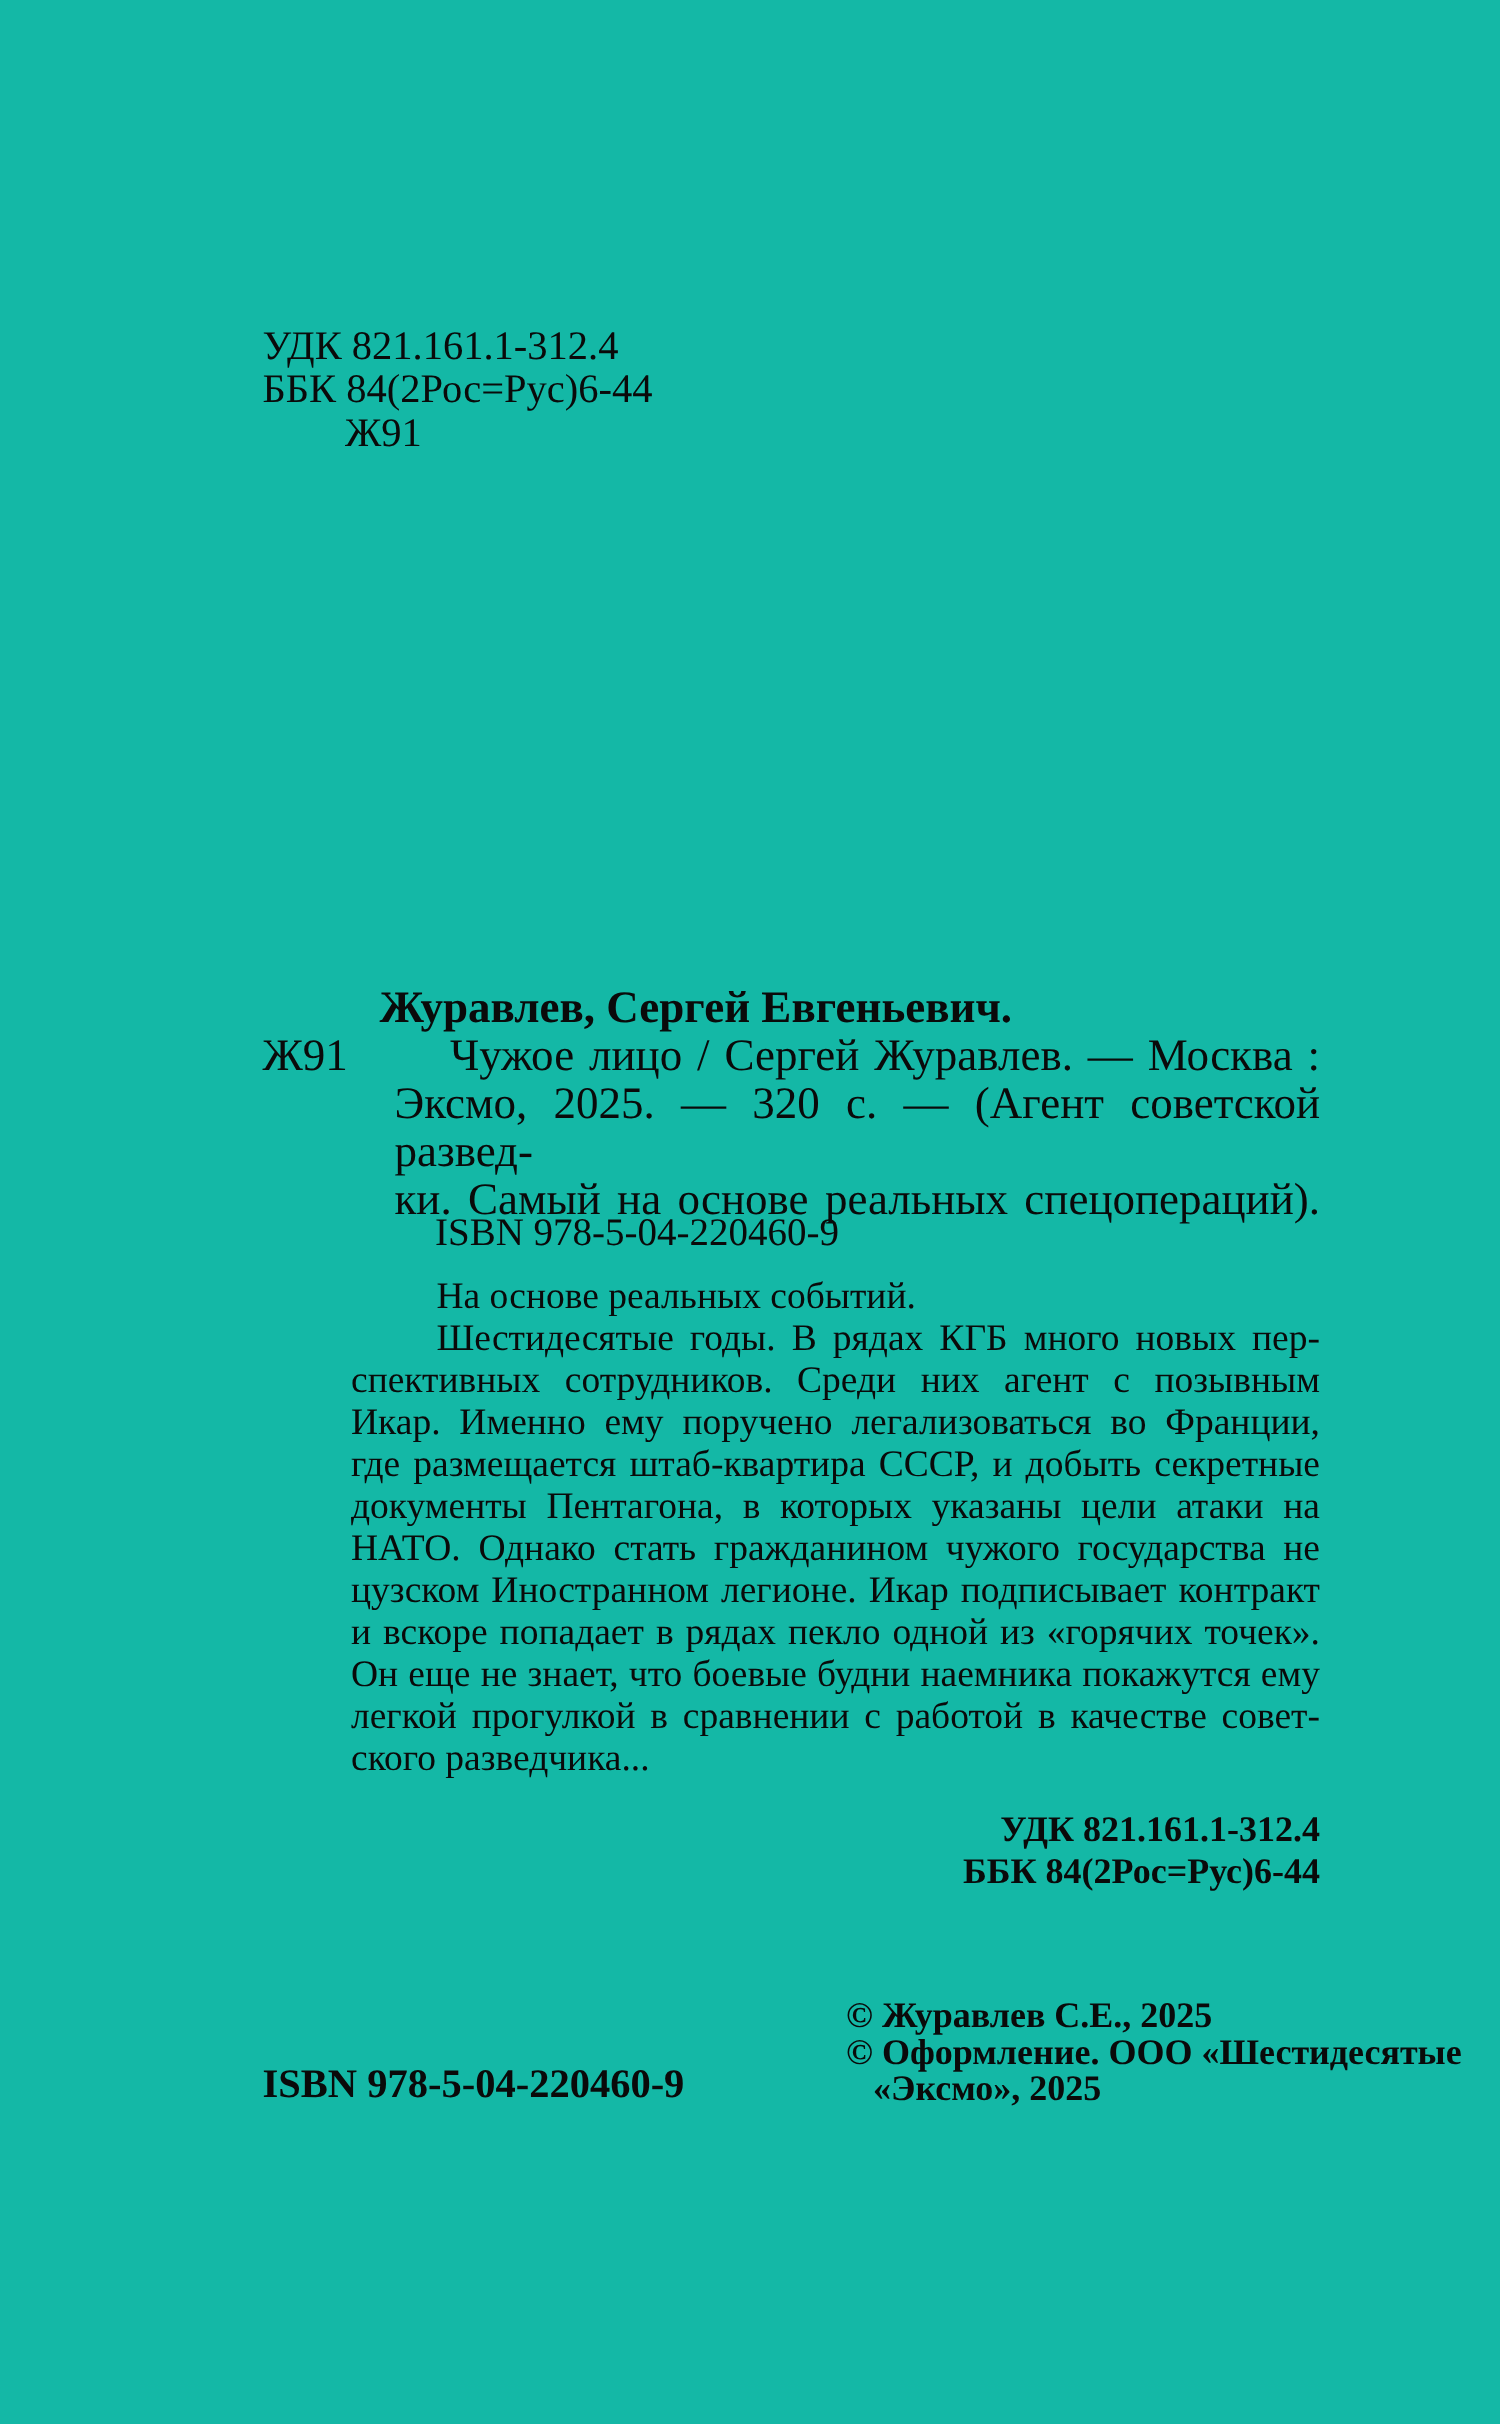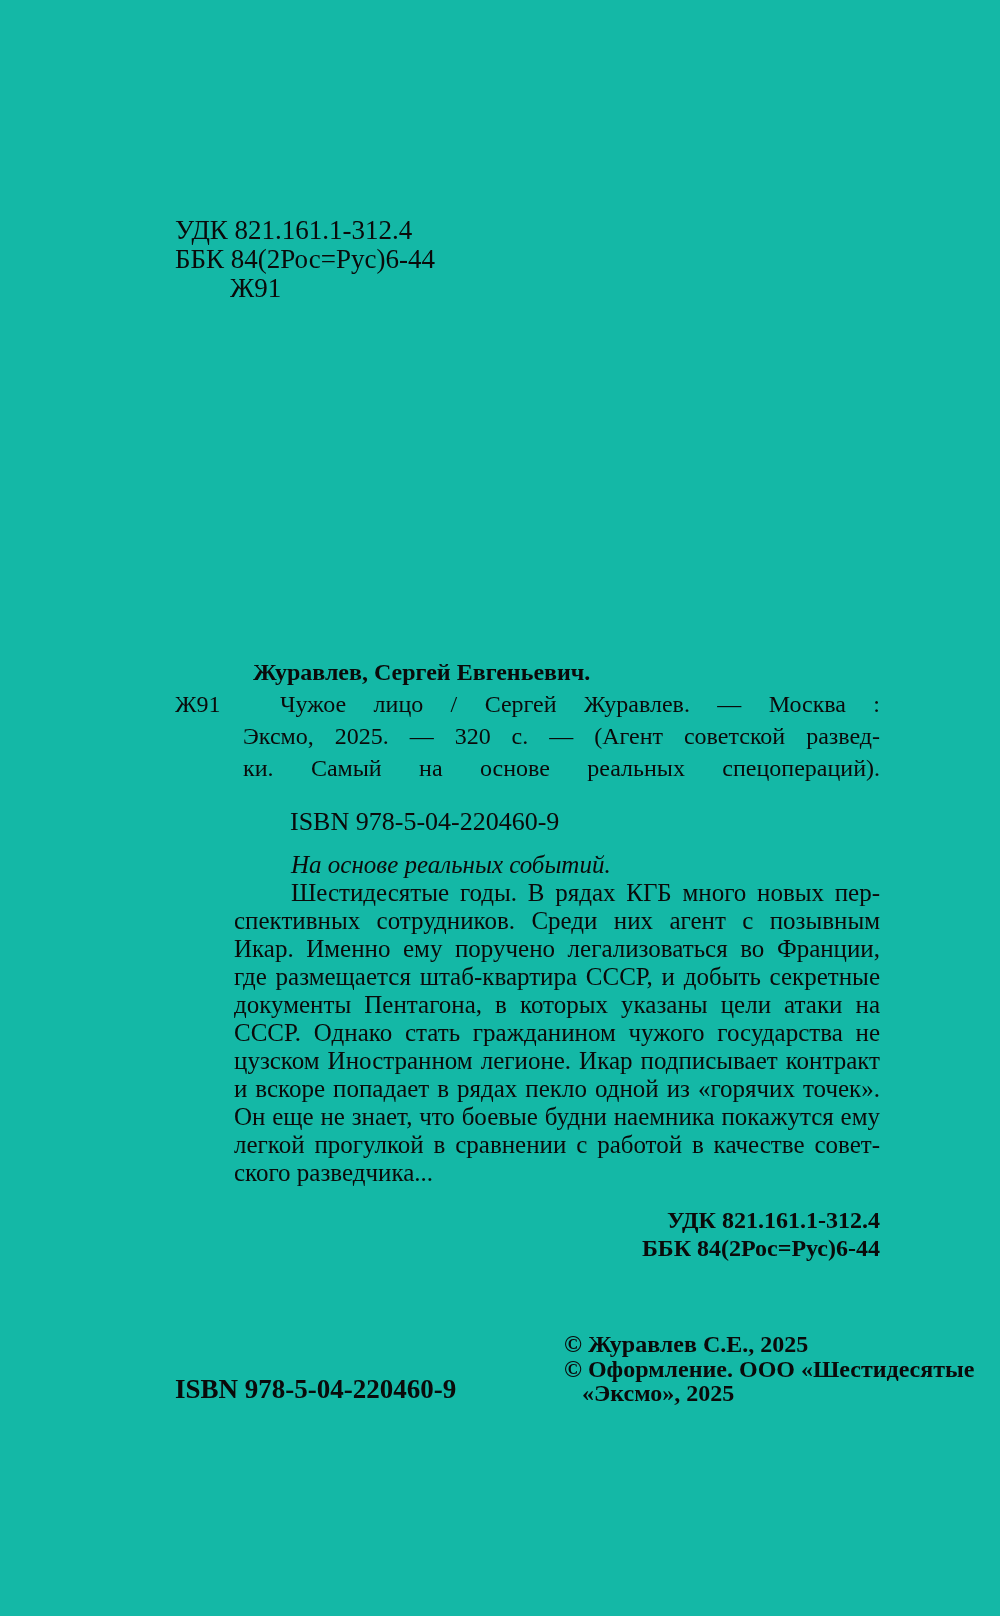--- a/index.html
+++ b/index.html
@@ -28,30 +28,30 @@
     white-space: nowrap;
   }
   .top-block .sign-indent { padding-left: 55px; }
 
   
   .card {
     position: absolute;
     left: 175px;
     top: 656px;
     width: 705px;
-    font-size: 24px;
+    font-size: 30px;
     line-height: 32px;
   }
   .card-head {
     margin-left: 78px;
     font-weight: bold;
     white-space: nowrap;
   }
   .card-body {
-    margin-left: 68px; 
+    margin-left: 88px; 
   }
   .card-sign {
     position: absolute;
     left: 0;
     top: 32px;
     white-space: nowrap;
   }
   .jline {
     text-align: justify;
     text-align-last: justify;
@@ -70,21 +70,21 @@
 
   
   .annotation {
     position: absolute;
     left: 234px;
     top: 851px;
     width: 646px;
     font-size: 25px;
     line-height: 28px;
   }
-  .annotation .tagline { text-indent: 57px; text-align: left; font-style: italic; }
+  .annotation .tagline { text-indent: 57px; text-align: left; }
   .annotation .ann-first { text-indent: 57px; }
   .annotation .last-line { text-align: center; text-align-last: left; }
 
   
   .udk-bottom {
     position: absolute;
     right: 120px;
     top: 1206px;
     font-size: 24px;
     line-height: 28px;
@@ -136,21 +136,21 @@
 
   <div class="isbn-mid">ISBN 978-5-04-220460-9</div>
 
   <div class="annotation">
     <div class="tagline">На основе реальных событий.</div>
     <div class="jline ann-first">Шестидесятые годы. В рядах КГБ много новых пер-</div>
     <div class="jline">спективных сотрудников. Среди них агент с позывным</div>
     <div class="jline">Икар. Именно ему поручено легализоваться во Франции,</div>
     <div class="jline">где размещается штаб-квартира СССР, и добыть секретные</div>
     <div class="jline">документы Пентагона, в которых указаны цели атаки на</div>
-    <div class="jline">СССР. Однако стать гражданином чужого государства не</div>
+    <div class="jline">НАТО. Однако стать гражданином чужого государства не</div>
     <div class="jline">цузском Иностранном легионе. Икар подписывает контракт</div>
     <div class="jline">и вскоре попадает в рядах пекло одной из «горячих точек».</div>
     <div class="jline">Он еще не знает, что боевые будни наемника покажутся ему</div>
     <div class="jline">легкой прогулкой в сравнении с работой в качестве совет-</div>
     <div class="last-line">ского разведчика...</div>
   </div>
 
   <div class="udk-bottom">
     <div>УДК 821.161.1-312.4</div>
     <div>ББК 84(2Рос=Рус)6-44</div>

